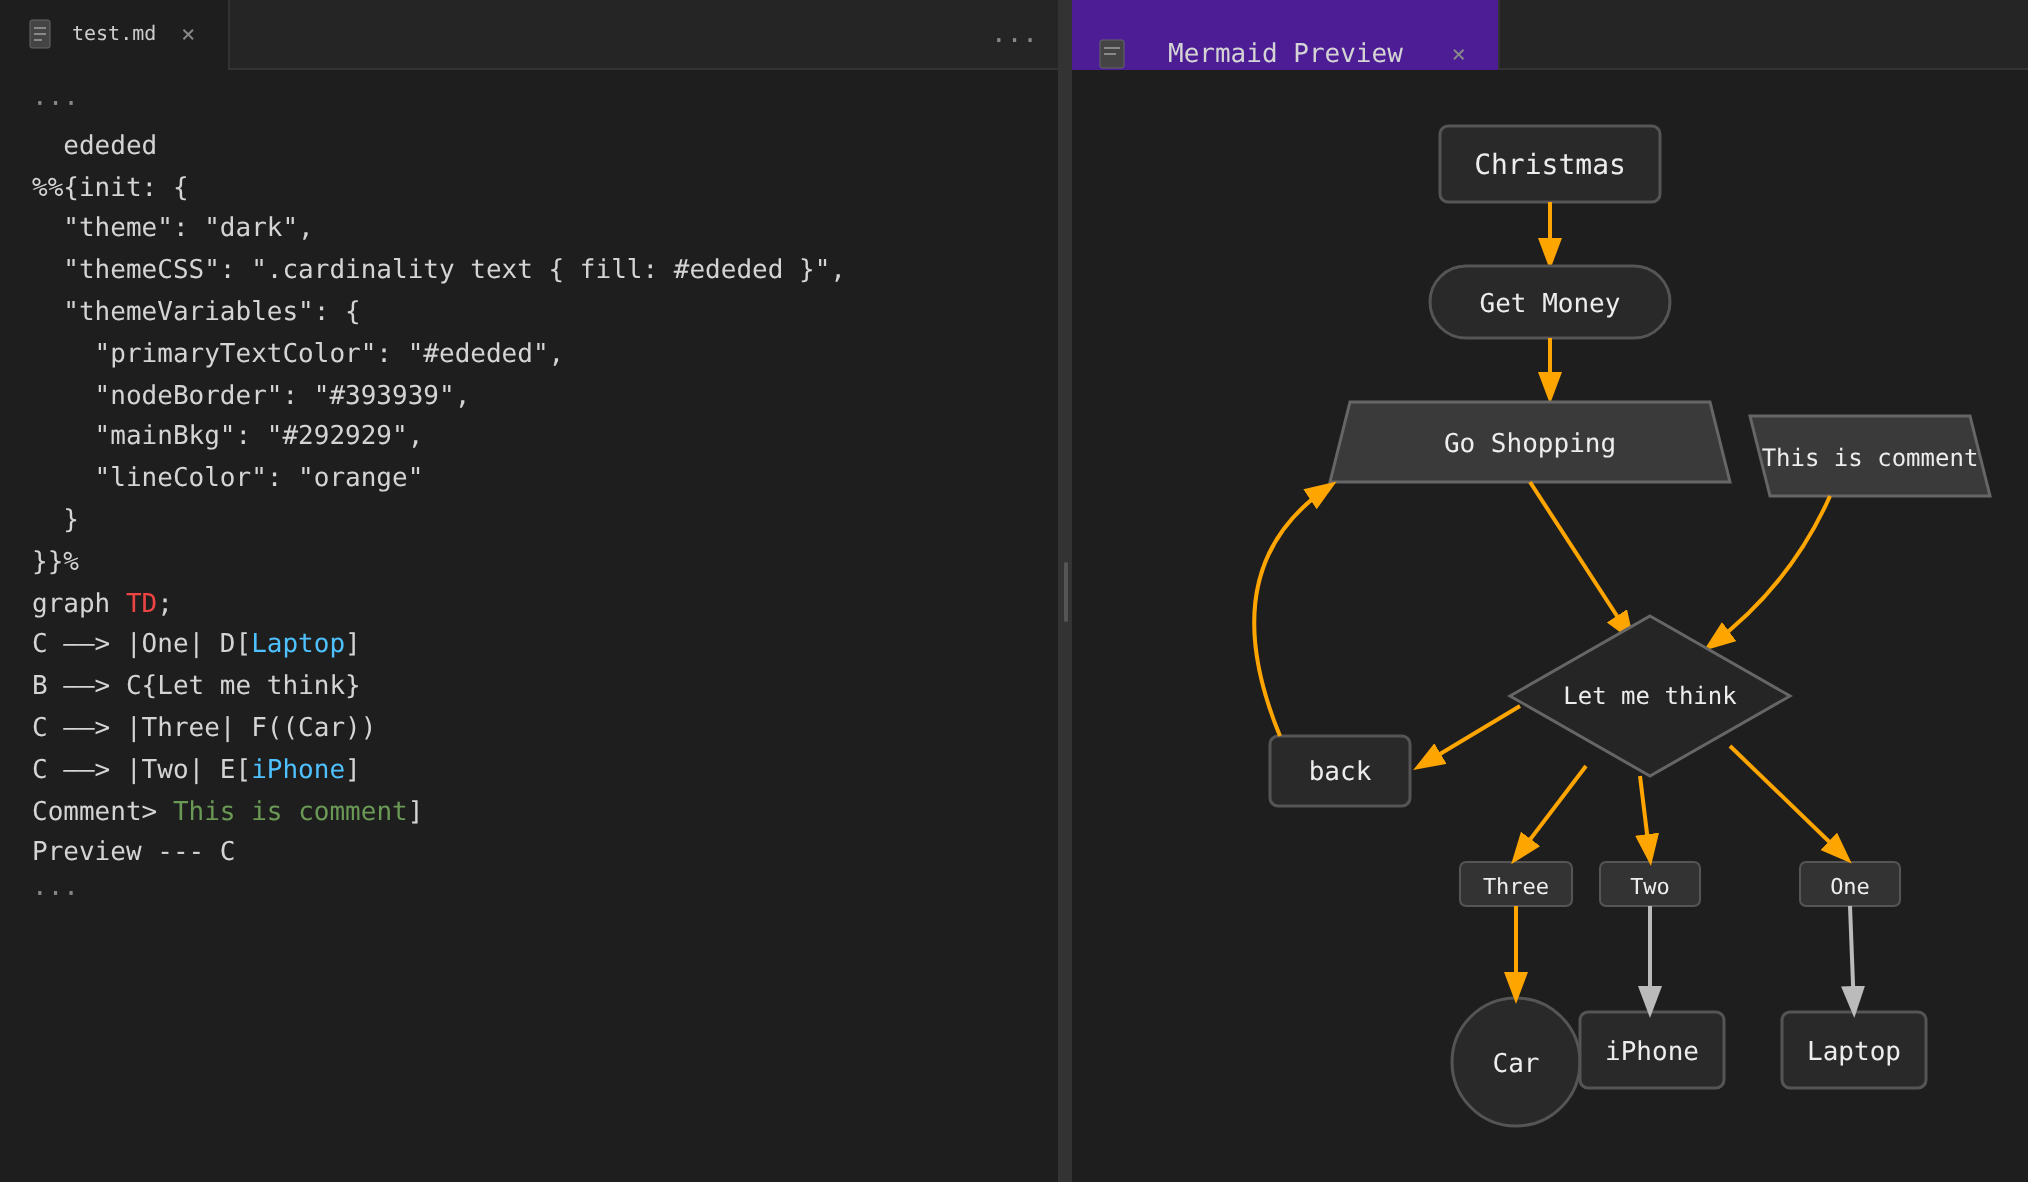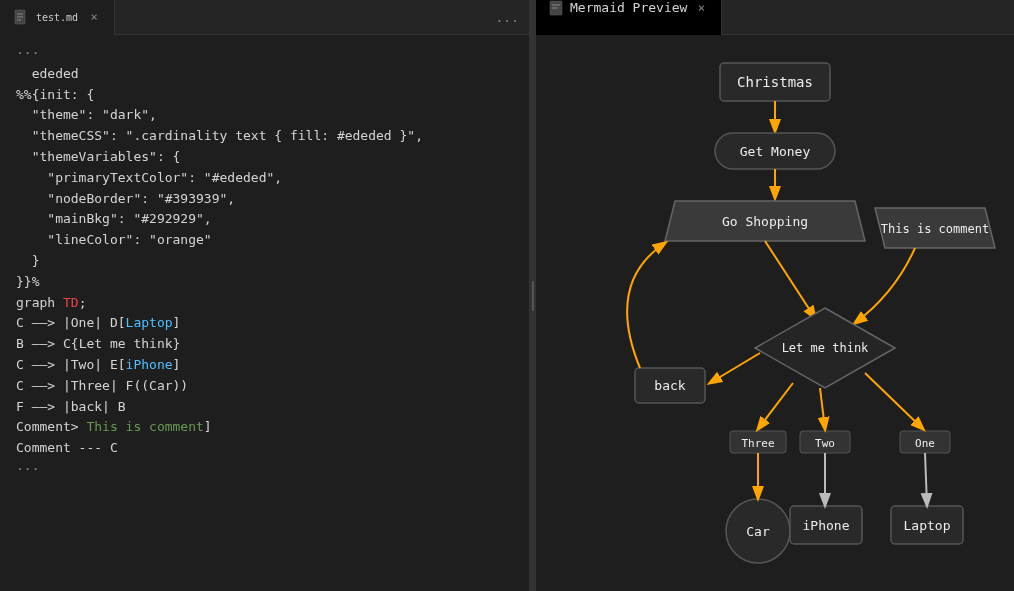--- a/index.html
+++ b/index.html
@@ -99,26 +99,26 @@
     .preview-tab-bar {
       background: #252526;
       display: flex;
       align-items: center;
       height: 35px;
       border-bottom: 1px solid #333;
     }
 
     .preview-tab {
       display: flex;
-      align-items: flex-start;
+      align-items: flex-end;
       padding: 0 12px;
       height: 35px;
-      background: #000000;
+      background: #4c1d95;
       border-right: 1px solid #333;
-      gap: 6px;
+      gap: 20px;
     }
 
     .preview-content {
       flex: 1;
       position: relative;
       overflow: hidden;
     }
 
     
     .diagram-container {
@@ -174,25 +174,24 @@
     <span class="code-line c-white">  "themeVariables": {</span>
     <span class="code-line c-white">    "primaryTextColor": "#ededed",</span>
     <span class="code-line c-white">    "nodeBorder": "#393939",</span>
     <span class="code-line c-white">    "mainBkg": "#292929",</span>
     <span class="code-line c-white">    "lineColor": "orange"</span>
     <span class="code-line c-white">  }</span>
     <span class="code-line c-white">}}%</span>
     <span class="code-line c-white">graph <span style="color:#ef4444;">TD</span>;</span>
     <span class="code-line">C ——&gt; |One| D[<span style="color:#4fc1ff;">Laptop</span>]</span>
     <span class="code-line">B ——&gt; C{<span style="color:#d4d4d4;">Let me think</span>}</span>
+    <span class="code-line c-white">C ——&gt; |Three| F((Car))</span>
     <span class="code-line">C ——&gt; |Two| E[<span style="color:#4fc1ff;">iPhone</span>]</span>
-    <span class="code-line c-white">C ——&gt; |Three| F((Car))</span>
-    <span class="code-line c-white">F ——&gt; |back| B</span>
     <span class="code-line">Comment&gt; <span style="color:#6a9955;">This is comment</span>]</span>
-    <span class="code-line c-white">Comment --- C</span>
+    <span class="code-line c-white">Preview --- C</span>
     <span class="code-line c-gray">···</span>
   </div>
 </div>
 
 <div class="resizer"></div>
 
 <div class="preview-panel">
   <div class="preview-tab-bar">
     <div class="preview-tab">
       <svg width="16" height="16" viewBox="0 0 16 16">

